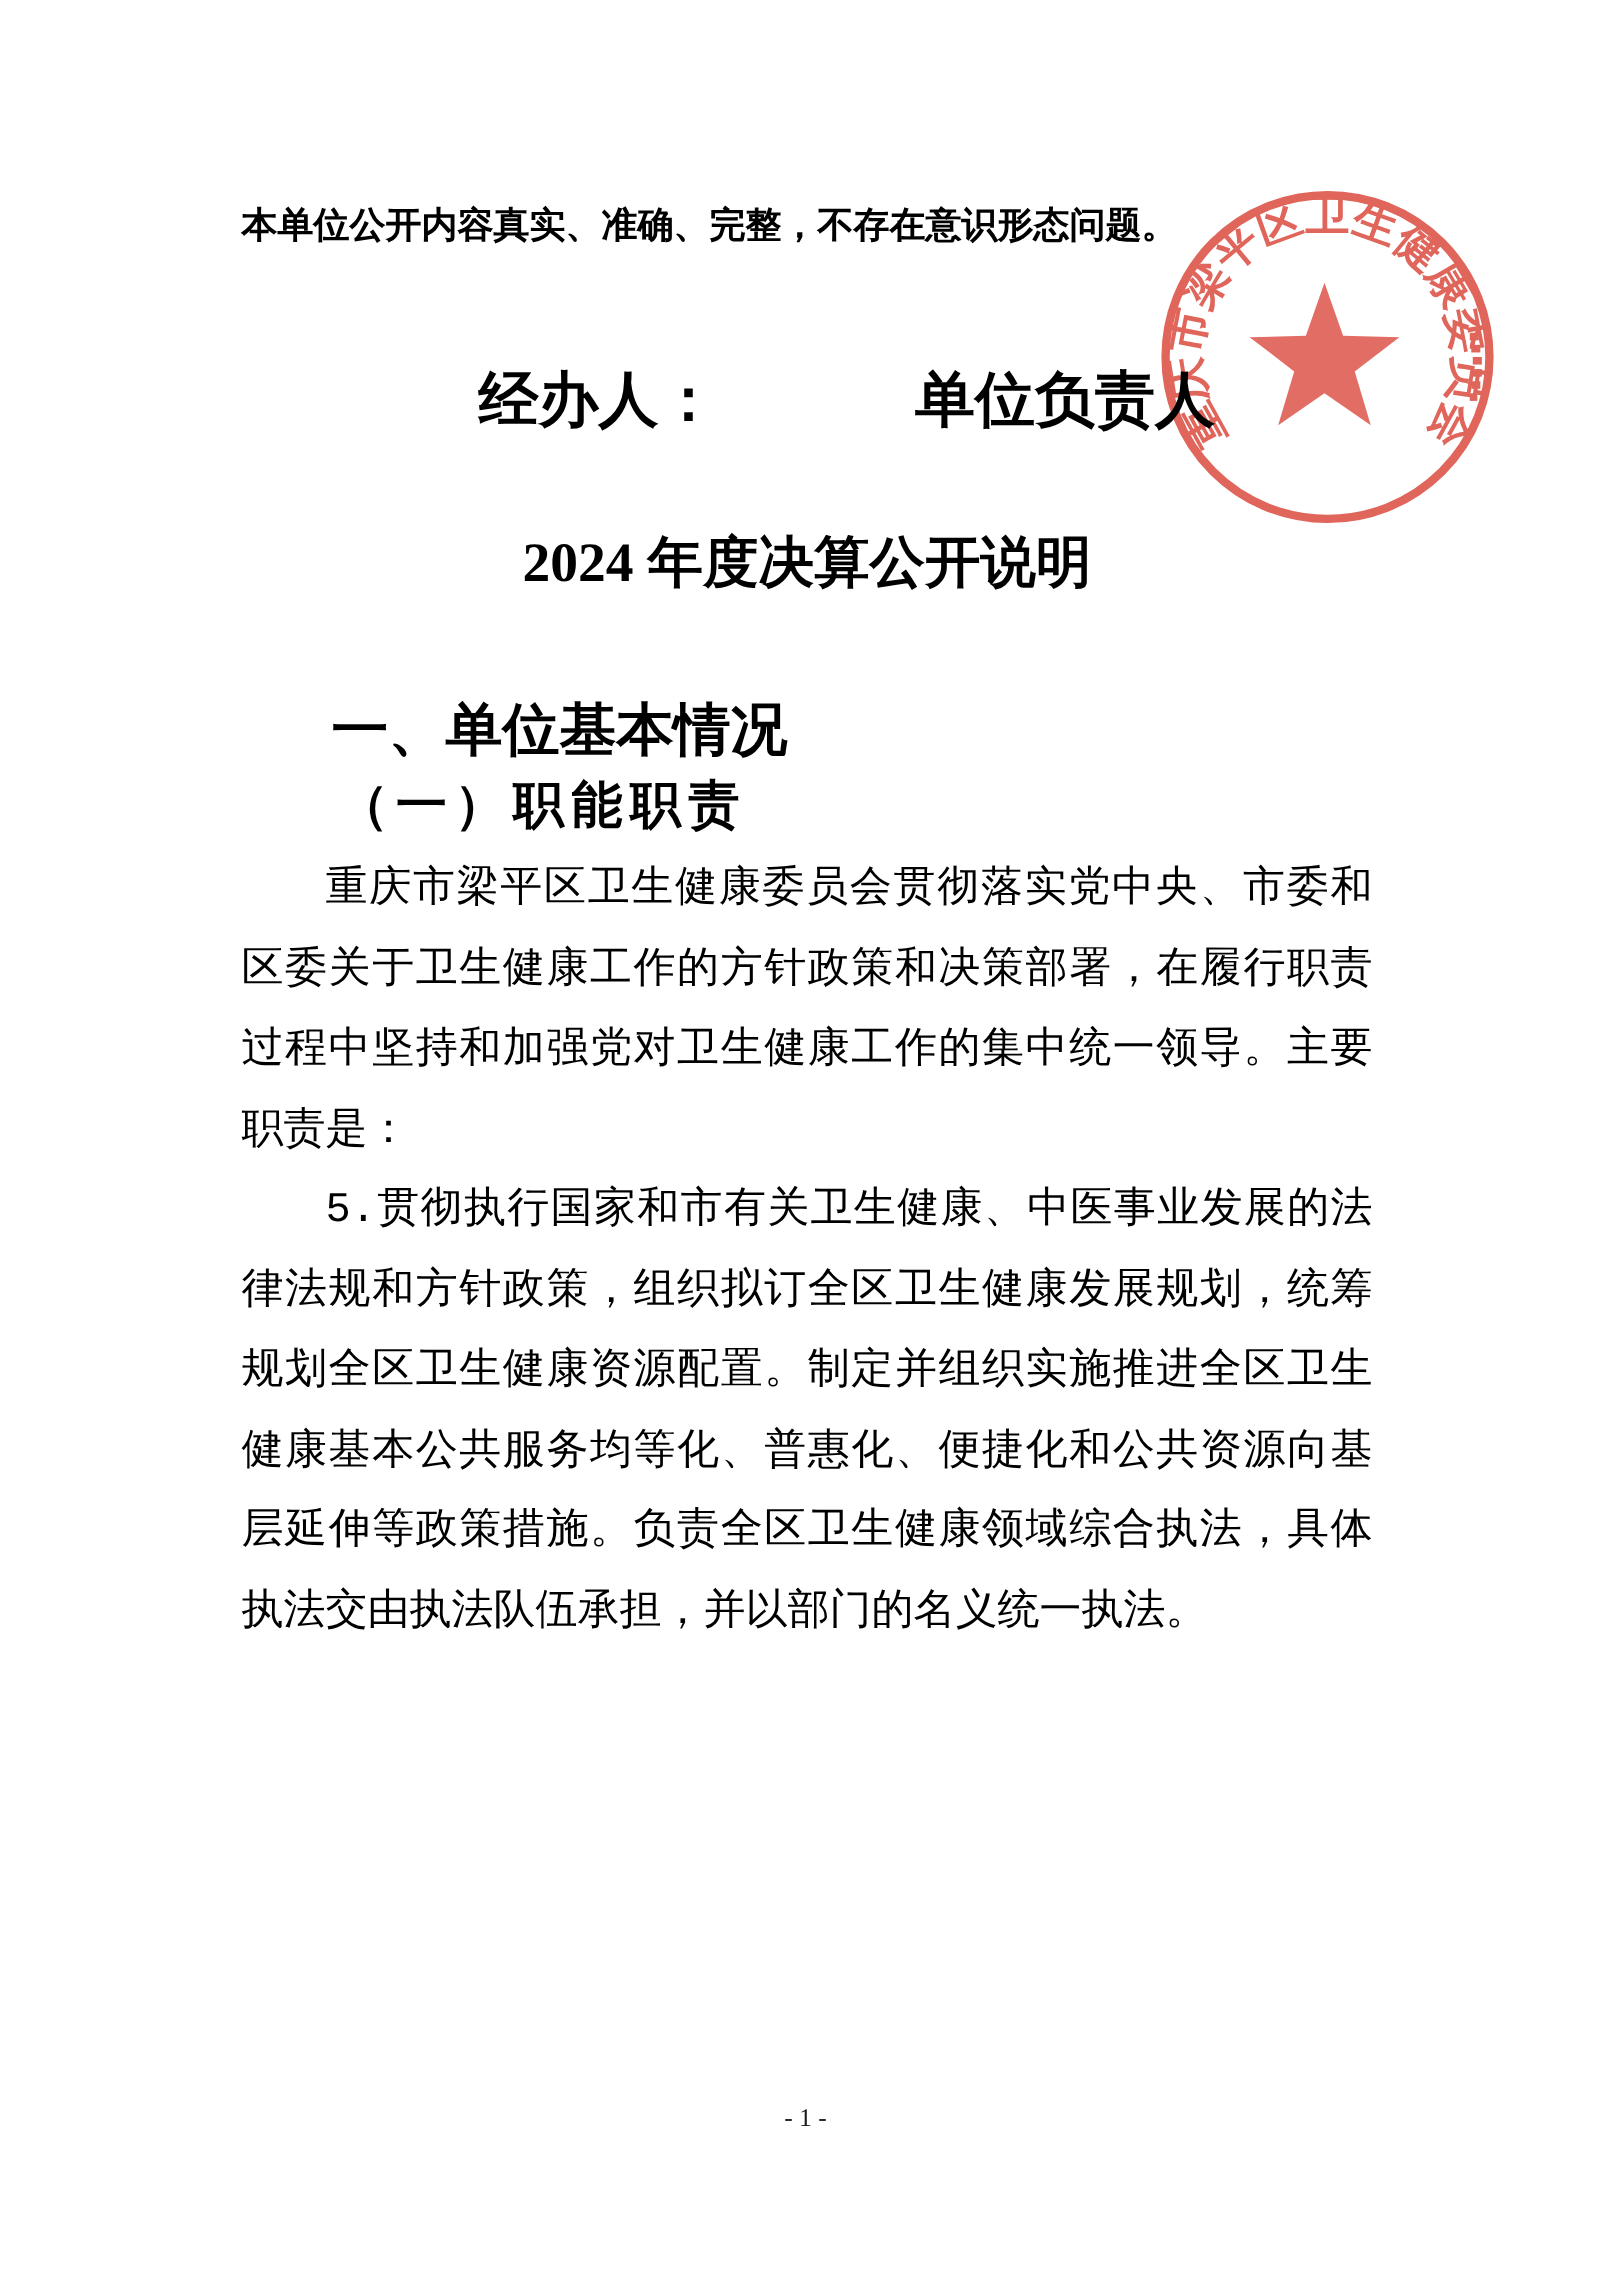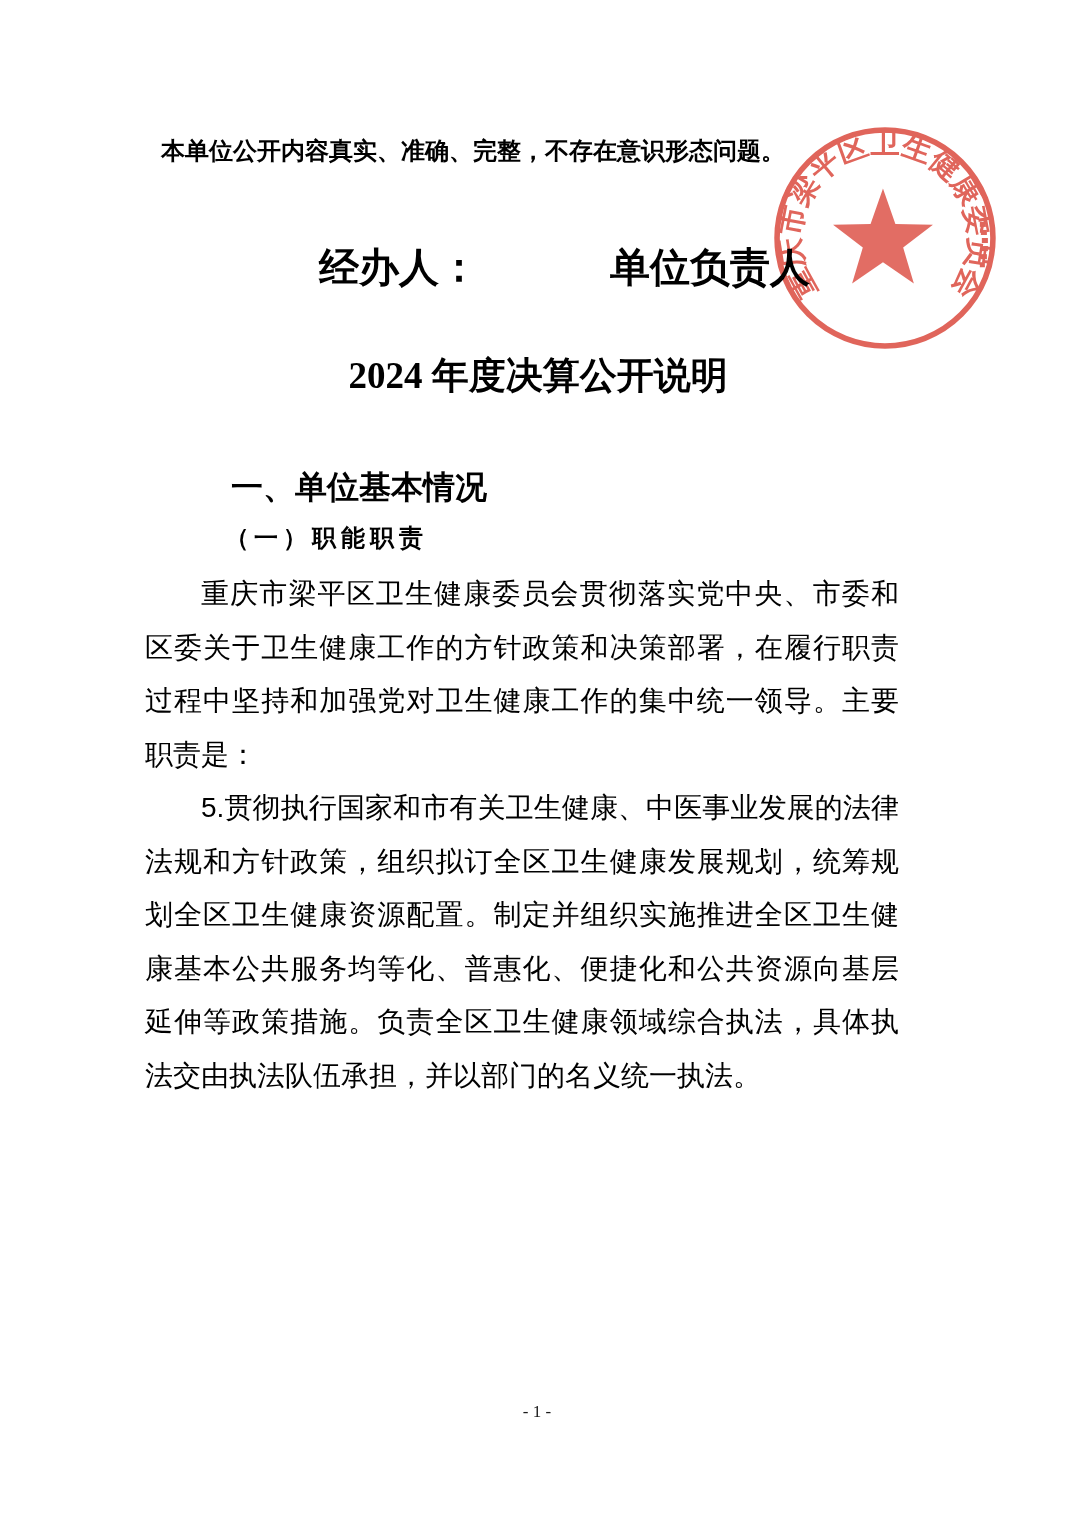--- a/index.html
+++ b/index.html
@@ -41,43 +41,43 @@
     left: 161px; top: 348px; width: 754px;
     text-align: center;
     font-family: "Liberation Serif", serif;
     font-weight: bold;
     font-size: 37px;
     line-height: 56px;
   }
 
   
   .section-heading {
-    left: 171px; top: 468px; width: 754px;
+    left: 161px; top: 468px; width: 754px;
     padding-left: 60px; box-sizing: border-box;
     font-family: "Liberation Sans", sans-serif;
     font-weight: bold;
-    font-size: 32px;
+    font-size: 38px;
     line-height: 38px;
   }
 
   
   .subsection-heading {
     left: 161px; top: 518px; width: 754px;
     padding-left: 64px; box-sizing: border-box;
     font-family: "Liberation Serif", serif;
     font-weight: bold;
-    font-size: 24px;
+    font-size: 34px;
     line-height: 40px;
     letter-spacing: 5px;
   }
 
   
   .body-text {
-    left: 145px; top: 567px; width: 754px;
-    font-family: Liberation Sans, sans-serif;
+    left: 161px; top: 567px; width: 754px;
+    font-family: Liberation Mono, monospace;
     font-size: 28px;
     line-height: 53.5px;
     text-align: justify;
   }
   .body-text p { margin: 0; text-indent: 2em; }
 
   
   .page-number {
     left: 0; top: 1400px; width: 1074px;
     text-align: center;

